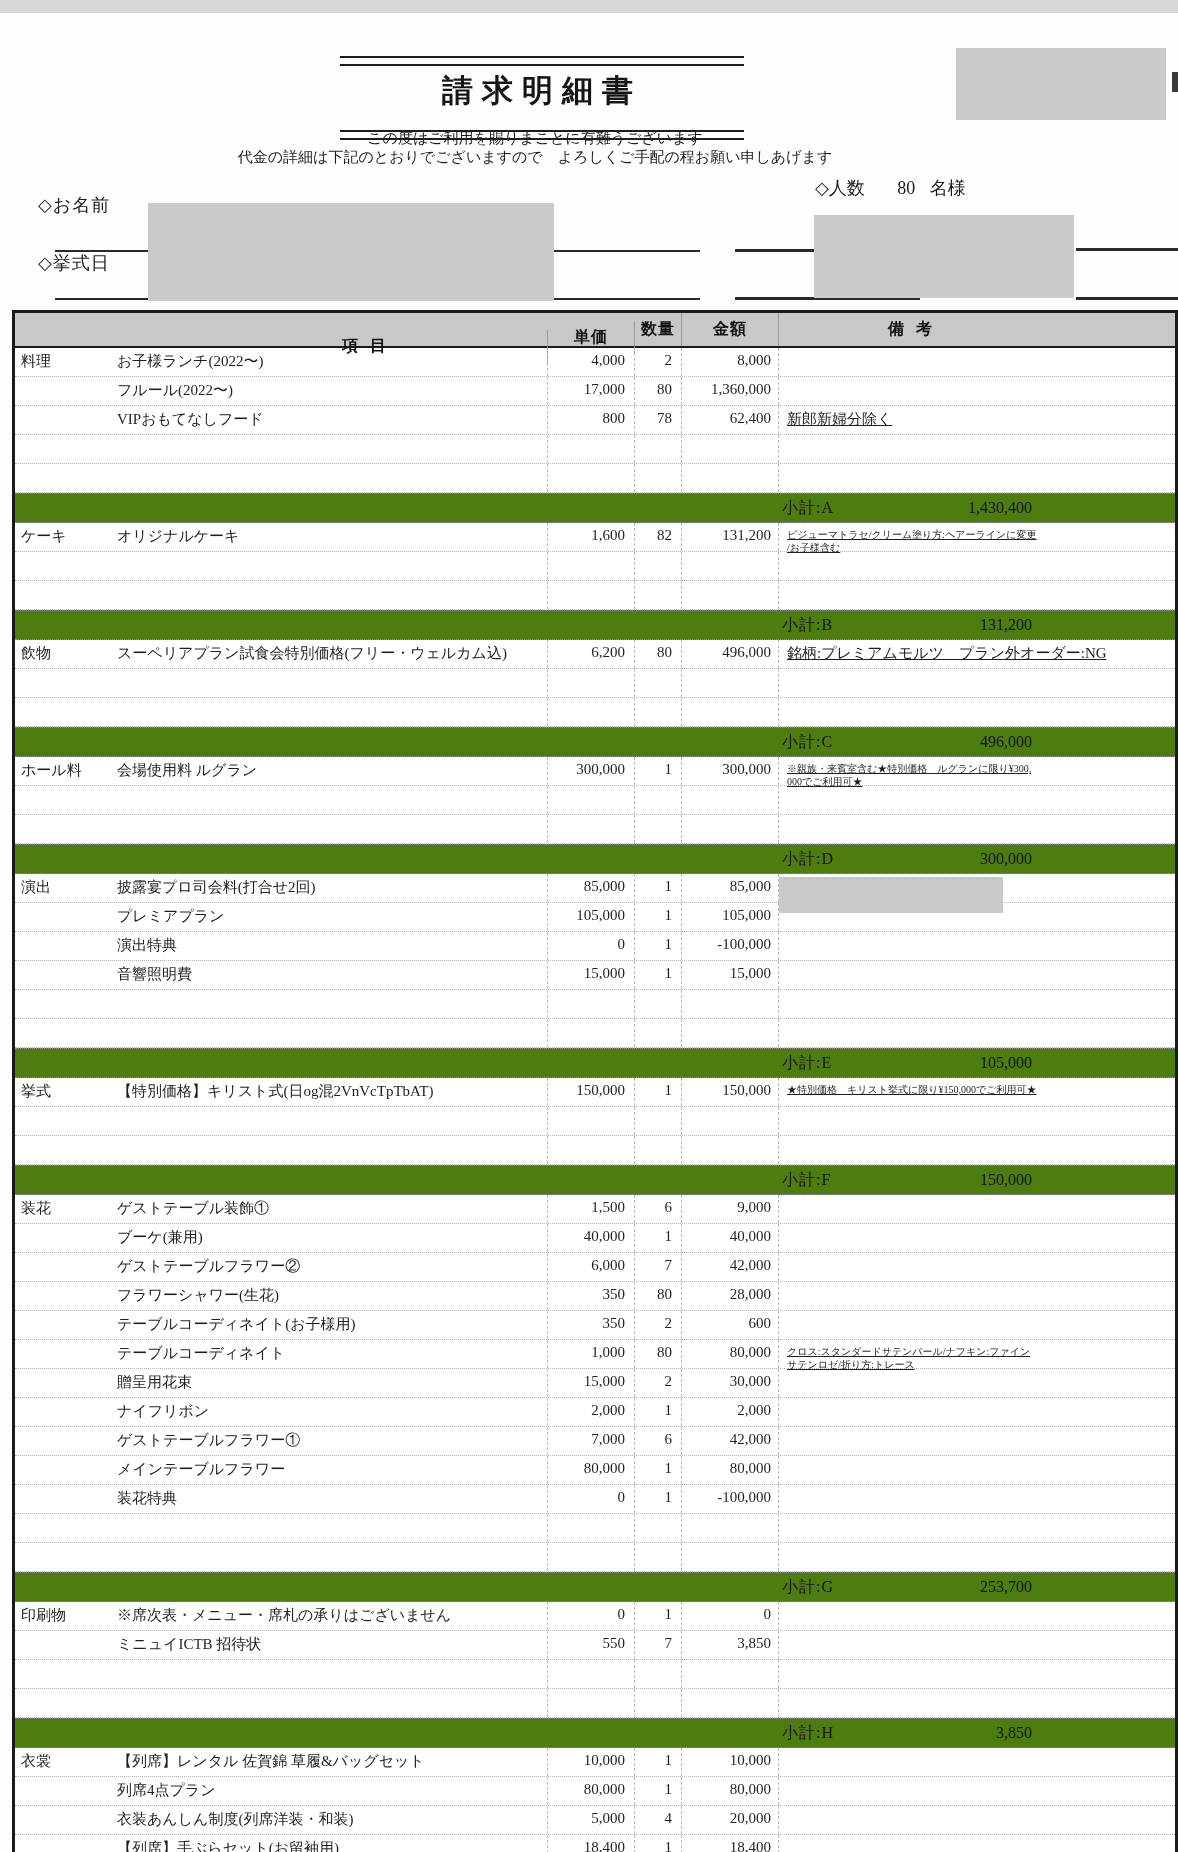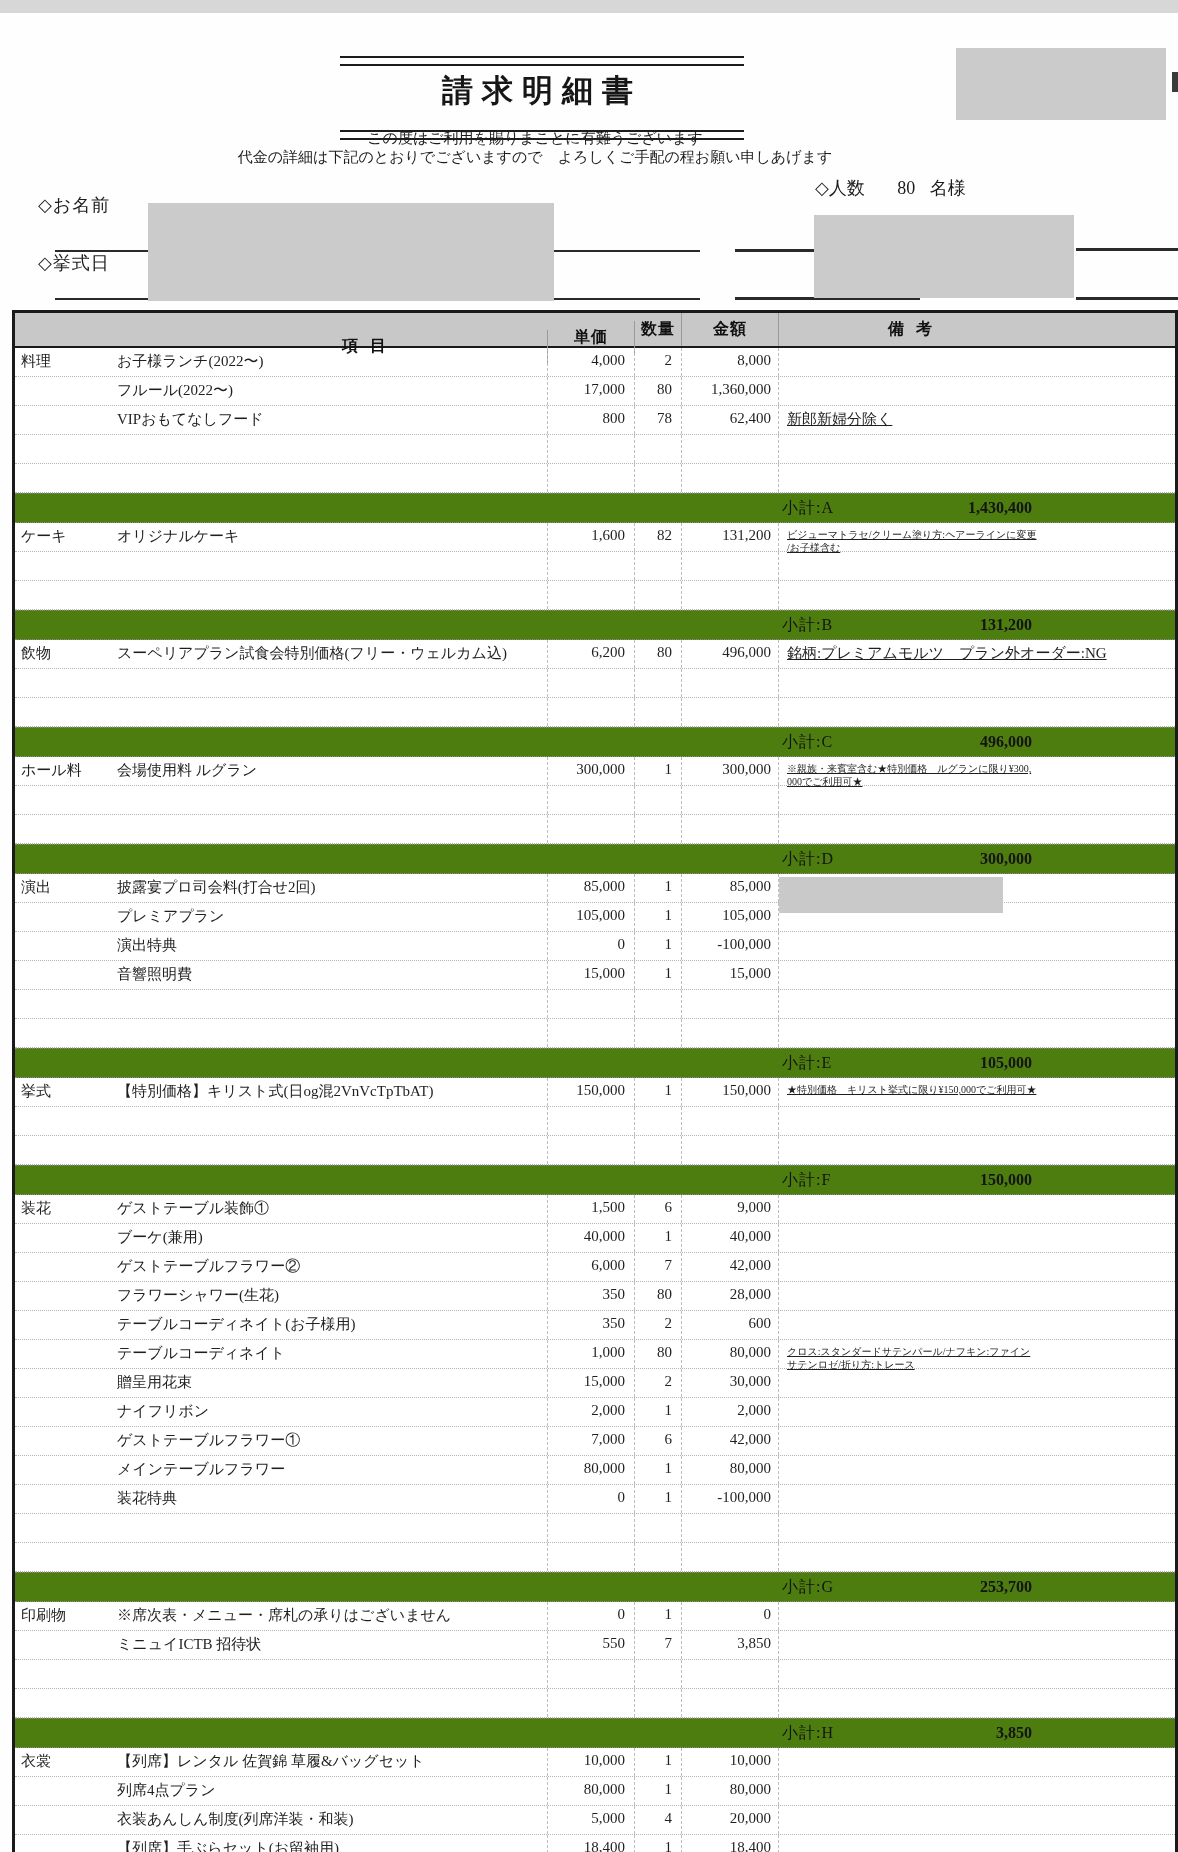--- a/index.html
+++ b/index.html
@@ -65,21 +65,21 @@
   .c.remarks .small{display:block;font-size:10px;line-height:1.25;padding-top:2px;max-width:345px;white-space:pre-line;}
   .remark-redact{position:absolute;left:0px;top:3px;width:224px;height:36px;background:#c9c9c9;z-index:2;}
 
   .t-subtotal{
     display:flex;height:28px;background:#4d7c0f;
     border-top:1px dotted #8f8f8f;border-bottom:1px dotted #8f8f8f;
     font-size:16px;color:#141414;align-items:center;
   }
   .st-spacer{width:767px;}
   .st-label{width:90px;letter-spacing:1px;}
-  .st-value{width:160px;text-align:right;font-weight:bold;}
+  .st-value{width:160px;text-align:right;}
 </style>
 </head>
 <body>
 
 <div class="page">
   <div class="top-strip"></div>
 
   <div class="title-block">
     <div class="dbl"></div>
     <div class="doc-title">請求明細書</div>

